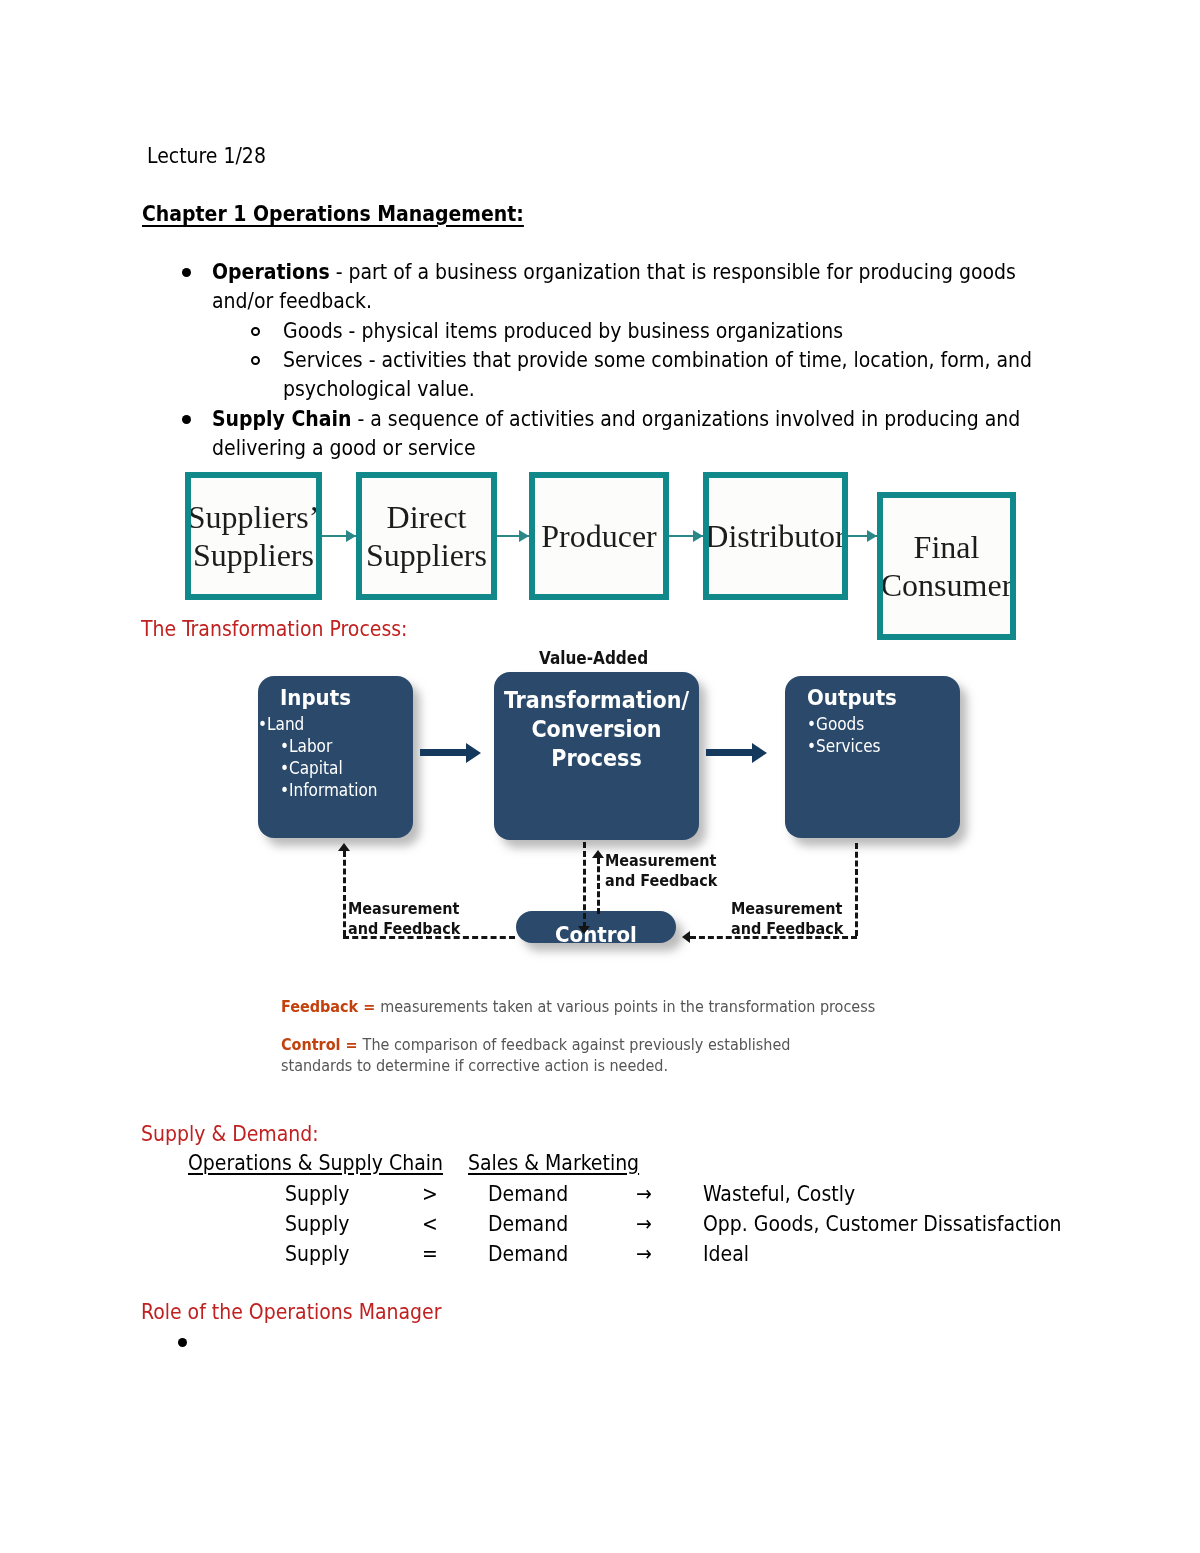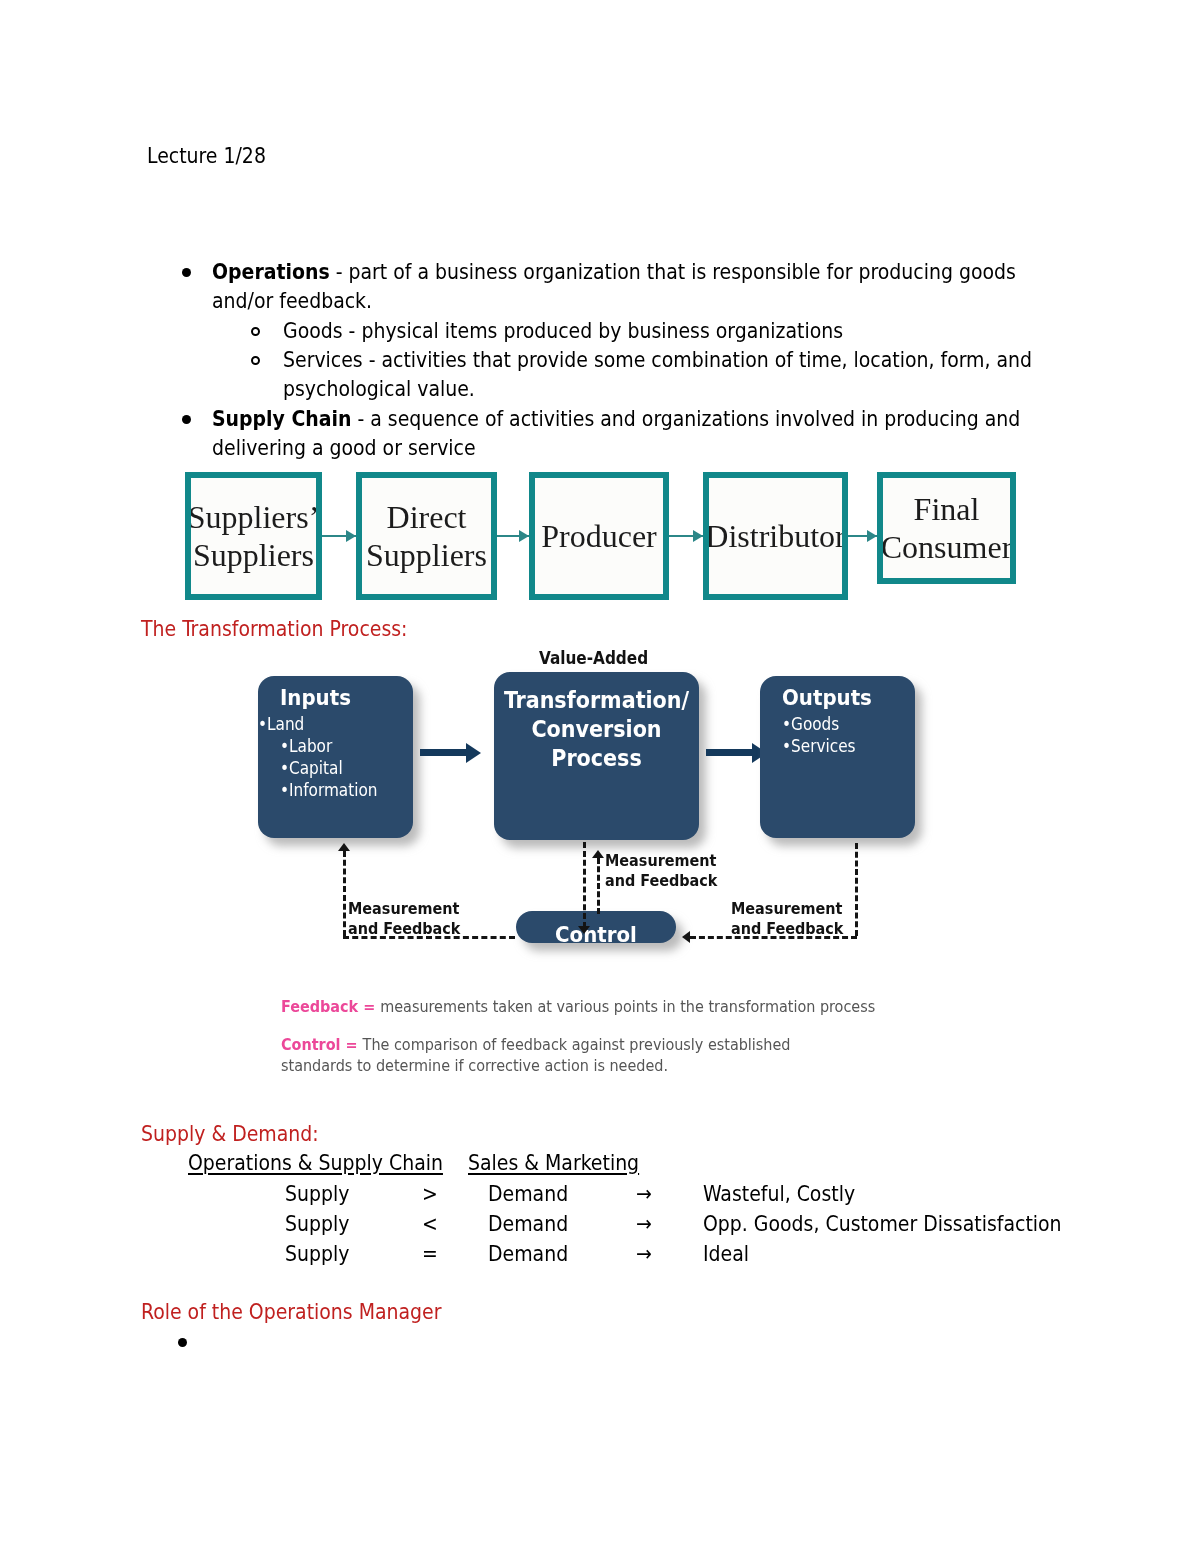--- a/index.html
+++ b/index.html
@@ -54,29 +54,30 @@
            border-left:6px solid transparent; border-right:6px solid transparent;
            border-top:8px solid #141414; }
   .dvh-l { position:absolute; width:0; height:0;
            border-top:6px solid transparent; border-bottom:6px solid transparent;
            border-right:8px solid #141414; }
   .lbl { position:absolute; font-weight:bold; font-size:16px; line-height:20px;
          color:#121212; font-family:"DejaVu Sans Condensed","DejaVu Sans",sans-serif;
          white-space:nowrap; }
   .note { position:absolute; font-size:16px; line-height:21px; color:#555555;
           font-family:"DejaVu Sans Condensed","DejaVu Sans",sans-serif; }
-  .note b { color:#ec4899; font-weight:bold; }
+  .note b { color:#c2410c; font-weight:bold; }
 </style>
 </head>
 <body>
 
 <div class="page">
 
   <div class="t" style="left:147px;top:146px">Lecture 1/28</div>
 
+  <div class="t tb" style="left:142px;top:204px;text-decoration:underline;text-decoration-thickness:2px;text-underline-offset:4px">Chapter 1 Operations Management:</div>
 
   <div class="bul1" style="left:182px;top:268px"></div>
   <div class="t" style="left:212px;top:262px"><b class="tb">Operations</b><span> - part of a business organization that is responsible for producing goods</span></div>
   <div class="t" style="left:212px;top:291px">and/or feedback.</div>
 
   <div class="bul2" style="left:251px;top:327px"></div>
   <div class="t" style="left:283px;top:321px">Goods - physical items produced by business organizations</div>
 
   <div class="bul2" style="left:251px;top:356px"></div>
   <div class="t" style="left:283px;top:350px">Services - activities that provide some combination of time, location, form, and</div>
@@ -106,21 +107,21 @@
     </div>
     <div class="sc-line" style="left:669px;top:535px;width:34px"></div>
     <div class="sc-head" style="left:693px;top:530px"></div>
 
     <div class="sc-box" style="left:703px;top:472px;width:145px;height:128px">
       <span>Distributor</span>
     </div>
     <div class="sc-line" style="left:848px;top:535px;width:29px"></div>
     <div class="sc-head" style="left:867px;top:530px"></div>
 
-    <div class="sc-box" style="left:877px;top:472px;width:139px;height:112px">
+    <div class="sc-box" style="left:877px;top:492px;width:139px;height:148px">
       <span>Final</span>
       <span>Consumer</span>
     </div>
   </div>
 
   <div class="t red" style="left:141px;top:619px">The Transformation Process:</div>
 
   <div>
     <div class="lbl" style="left:539px;top:648px;font-size:17px">Value-Added</div>
 
@@ -137,21 +138,21 @@
 
     <div class="tf-box" style="left:494px;top:672px;width:205px;height:168px;text-align:center">
       <div class="tf-h" style="margin:14px 0 0 0;font-size:23px;line-height:29px">Transformation/</div>
       <div class="tf-h" style="font-size:23px;line-height:29px">Conversion</div>
       <div class="tf-h" style="font-size:23px;line-height:29px">Process</div>
     </div>
 
     <div class="sa" style="left:706px;top:749px;width:52px"></div>
     <div class="sh" style="left:752px;top:743px"></div>
 
-    <div class="tf-box" style="left:760px;top:676px;width:155px;height:162px">
+    <div class="tf-box" style="left:785px;top:676px;width:175px;height:162px">
       <div class="tf-h" style="margin:9px 0 2px 22px">Outputs</div>
       <div class="tf-i" style="margin-left:22px">•Goods</div>
       <div class="tf-i" style="margin-left:22px">•Services</div>
     </div>
 
     <div class="tf-box" style="left:516px;top:911px;width:160px;height:32px;text-align:center">
       <div class="tf-h" style="margin-top:11px">Control</div>
     </div>
 
     <div class="dv" style="left:343px;top:851px;height:85px"></div>

